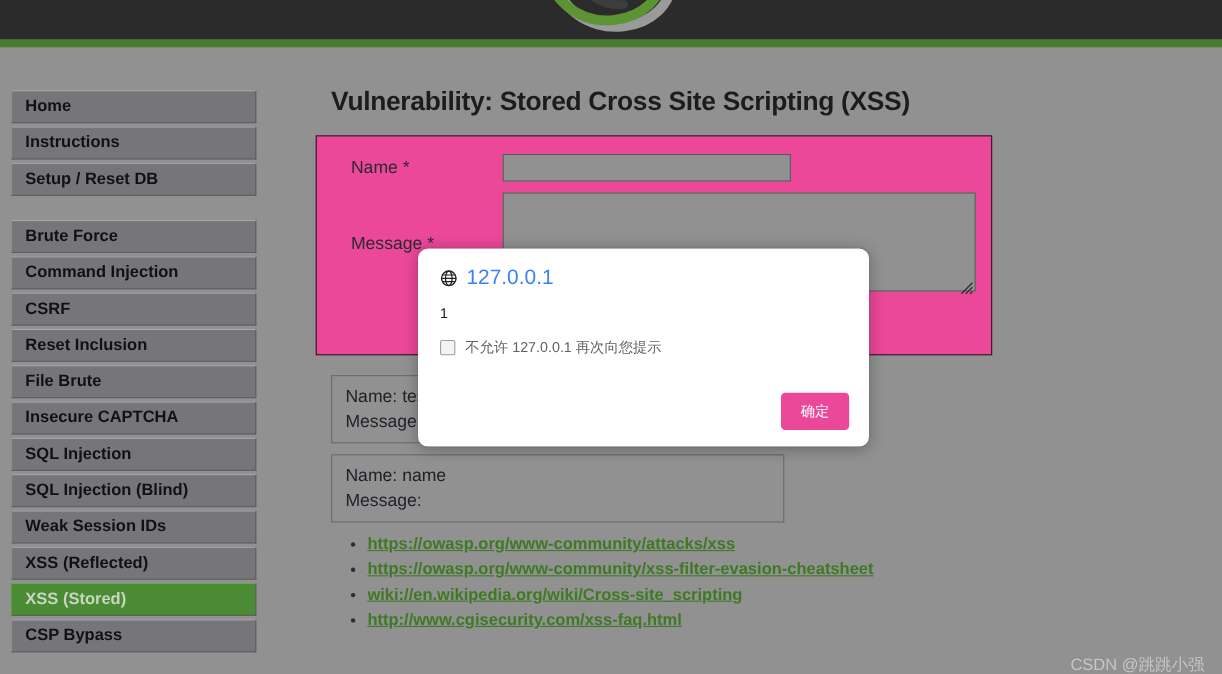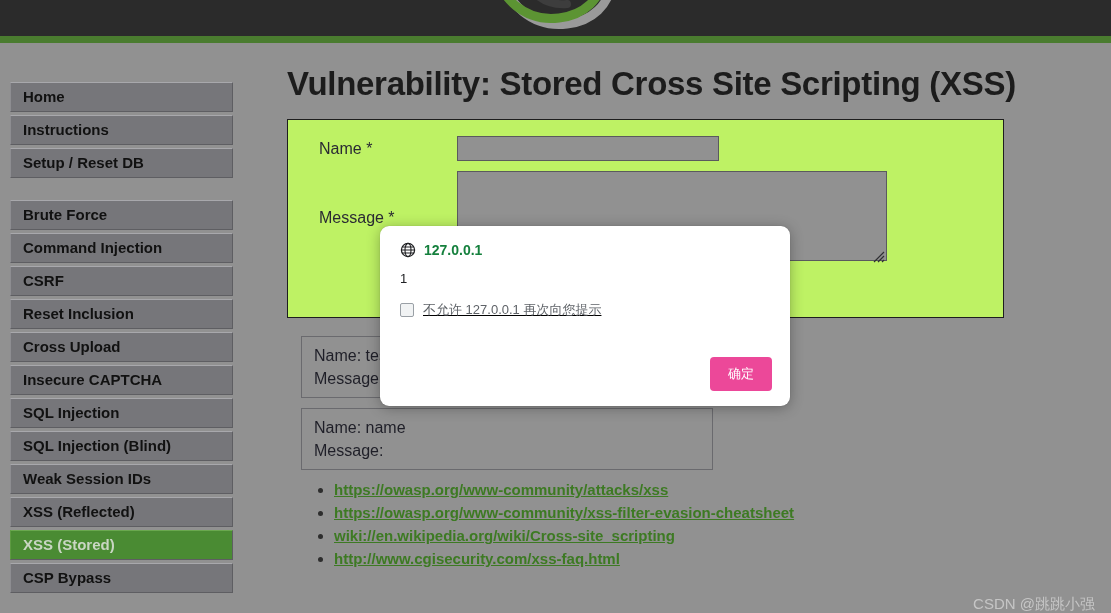--- a/index.html
+++ b/index.html
@@ -81,33 +81,33 @@
   }
   .nav-gap { height: 19px; }
 
   
   .main {
     position: absolute;
     left: 287px; top: 12px;
     width: 810px;
   }
   .page-title {
-    margin: 0;
-    font-size: 33px;
+    margin: 14px;
+    font-size: 24px;
     font-weight: bold;
     color: #1c1c1c;
     letter-spacing: -0.3px;
     white-space: nowrap;
   }
 
   .form-box {
     margin-top: 16px;
-    width: 717px;
+    width: 615px;
     border: 1px solid #1e1e1e;
-    background: #bef264;
+    background: #ec4899;
     padding: 16px 0 18px 0;
   }
   .form-row {
     display: flex;
     align-items: flex-start;
     margin: 0 0 10px 0;
     padding-left: 31px;
   }
   .form-row.msg-row { margin-bottom: 8px; }
   .form-label {
@@ -217,36 +217,35 @@
     overflow: hidden;
   }
   .modal-head {
     display: flex;
     align-items: center;
     gap: 8px;
     padding: 16px 20px 0 20px;
   }
   .globe-icon { width: 16px; height: 16px; flex: 0 0 16px; }
   .modal-origin {
-    font-size: 14px;
-    font-weight: bold;
-    color: #15803d;
+    font-size: 19px;
+    font-weight: normal;
+    color: #3b82f6;
   }
   .modal-msg {
     padding: 12px 20px 0 20px;
     font-size: 13px;
     color: #202124;
     line-height: 18px;
   }
   .modal-check {
     display: flex;
     align-items: center;
     gap: 9px;
     padding: 13px 20px 0 20px;
-    text-decoration: underline;
   }
   .checkbox {
     width: 14px; height: 14px;
     flex: 0 0 14px;
     border: 1px solid #9aa0a6;
     border-radius: 2px;
     background: #f1f3f4;
     cursor: pointer;
   }
   .check-label {
@@ -291,21 +290,21 @@
     <a class="nav-item">Home</a>
     <a class="nav-item">Instructions</a>
     <a class="nav-item">Setup / Reset DB</a>
 
     <div class="nav-gap"></div>
 
     <a class="nav-item">Brute Force</a>
     <a class="nav-item">Command Injection</a>
     <a class="nav-item">CSRF</a>
     <a class="nav-item">Reset Inclusion</a>
-    <a class="nav-item">Cross Upload</a>
+    <a class="nav-item">File Brute</a>
     <a class="nav-item">Insecure CAPTCHA</a>
     <a class="nav-item">SQL Injection</a>
     <a class="nav-item">SQL Injection (Blind)</a>
     <a class="nav-item">Weak Session IDs</a>
     <a class="nav-item">XSS (Reflected)</a>
     <a class="nav-item active">XSS (Stored)</a>
     <a class="nav-item">CSP Bypass</a>
   </nav>
 
   <div class="main">

